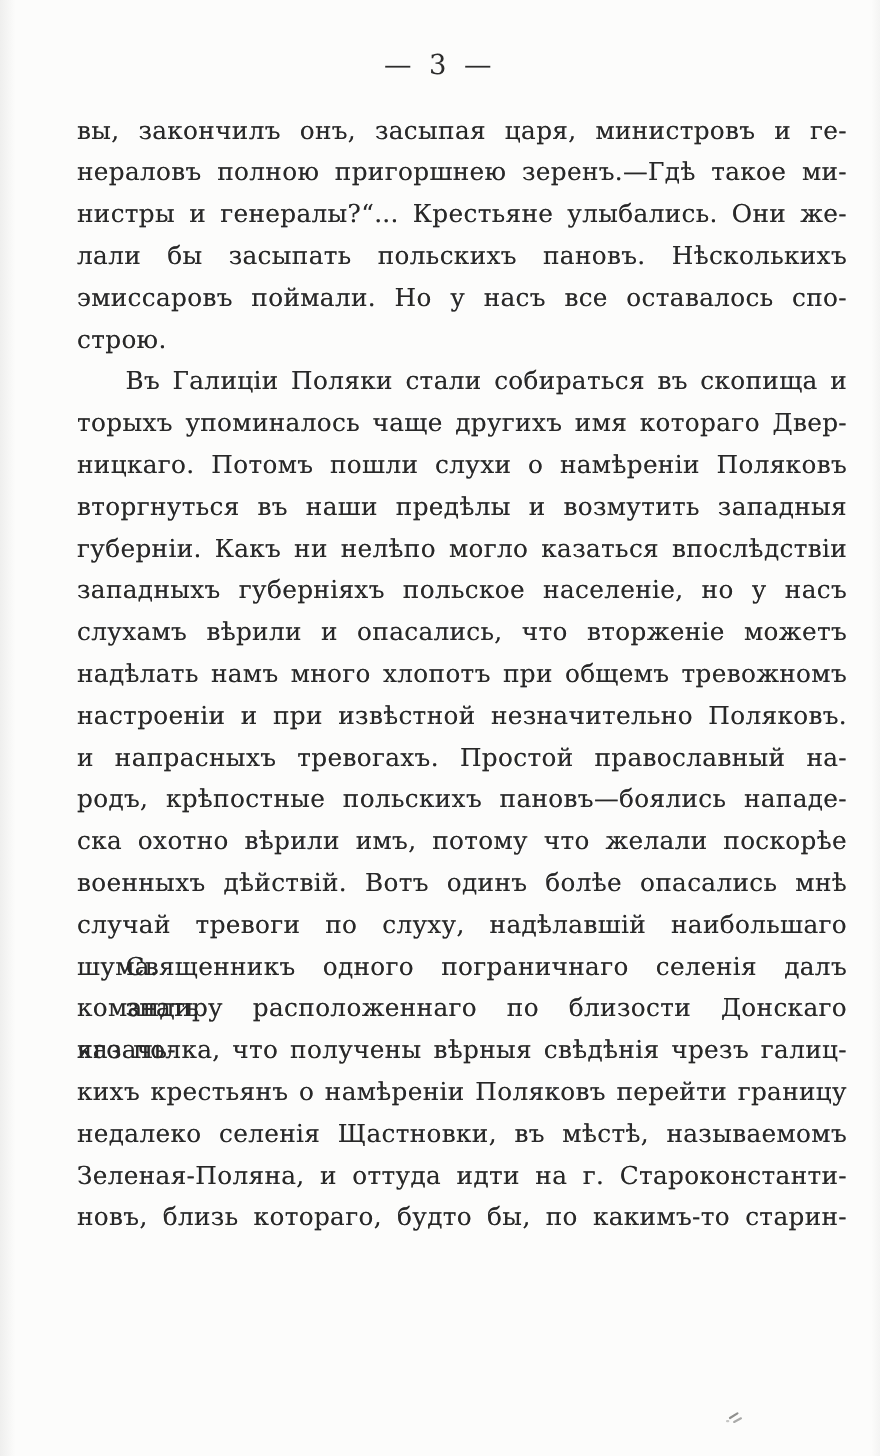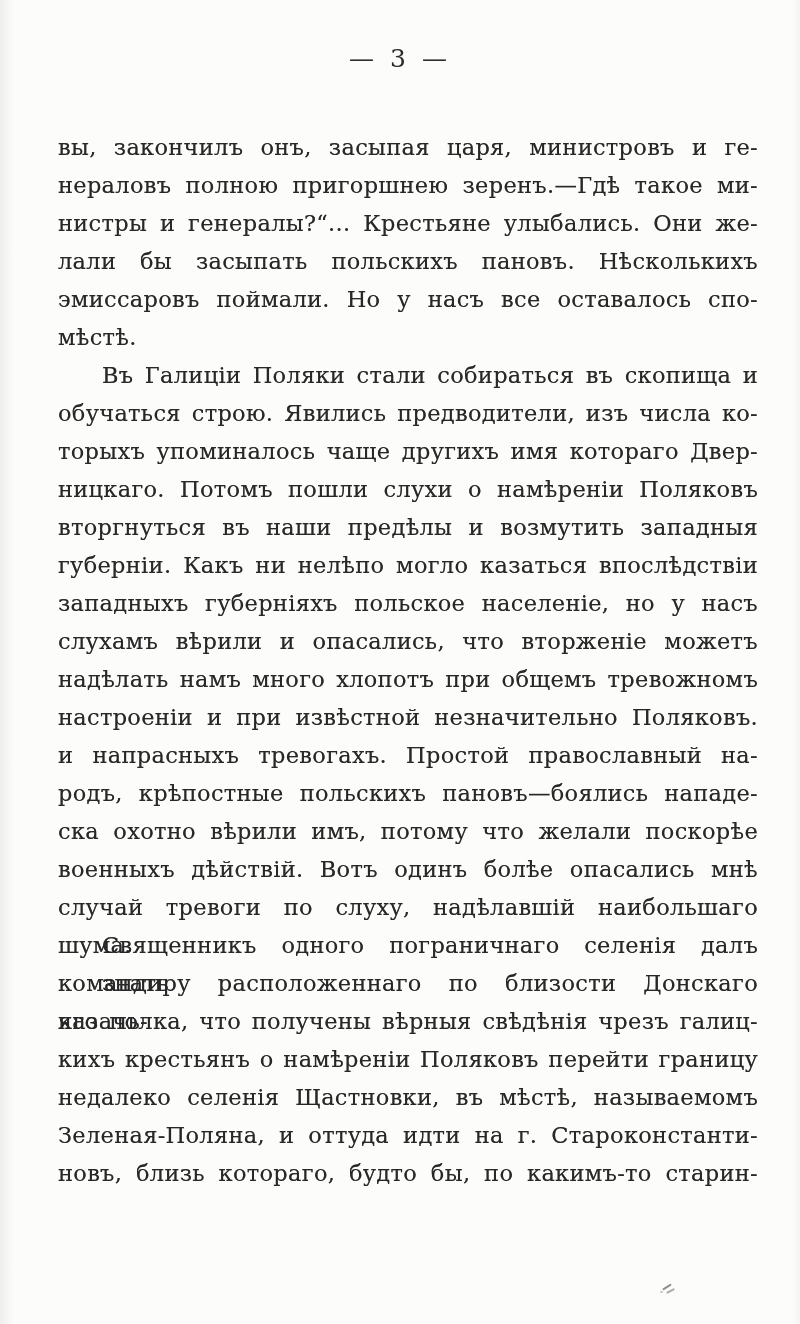--- a/index.html
+++ b/index.html
@@ -39,24 +39,23 @@
     top: 44px;
     left: 0;
     width: 100%;
     text-align: center;
     font-size: 25px;
     letter-spacing: 4px;
     color: #2c2c2c;
   }
   .text-block {
     position: absolute;
-    left: 58px;
+    left: 70px;
     top: 100px;
     width: 700px;
-    margin-top: 28px;
   }
   .paragraph {
     margin: 0;
     padding: 0;
   }
   .line {
     height: 38px;
     line-height: 38px;
     font-size: 22.5px;
     letter-spacing: 0.3px;
@@ -111,25 +110,24 @@
 <div class="page">
   <div class="page-number">— 3 —</div>
 
   <div class="text-block">
       <div class="paragraph">
         <div class="line stretch">вы, закончилъ онъ, засыпая царя, министровъ и ге-</div>
         <div class="line stretch">нераловъ полною пригоршнею зеренъ.—Гдѣ такое ми-</div>
         <div class="line stretch">нистры и генералы?“... Крестьяне улыбались. Они же-</div>
         <div class="line stretch">лали бы засыпать польскихъ пановъ. Нѣсколькихъ</div>
         <div class="line stretch">эмиссаровъ поймали. Но у насъ все оставалось спо-</div>
-        <div class="line">мѣстѣ.</div>
+        <div class="line">строю.</div>
       </div>
       <div class="paragraph">
         <div class="line stretch indent">Въ Галиціи Поляки стали собираться въ скопища и</div>
-        <div class="line stretch">обучаться строю. Явились предводители, изъ числа ко-</div>
         <div class="line stretch">торыхъ упоминалось чаще другихъ имя котораго Двер-</div>
         <div class="line stretch">ницкаго. Потомъ пошли слухи о намѣреніи Поляковъ</div>
         <div class="line stretch">вторгнуться въ наши предѣлы и возмутить западныя</div>
         <div class="line stretch">губерніи. Какъ ни нелѣпо могло казаться впослѣдствіи</div>
         <div class="line stretch">западныхъ губерніяхъ польское населеніе, но у насъ</div>
         <div class="line stretch">слухамъ вѣрили и опасались, что вторженіе можетъ</div>
         <div class="line stretch">надѣлать намъ много хлопотъ при общемъ тревожномъ</div>
         <div class="line stretch">настроеніи и при извѣстной незначительно Поляковъ.</div>
         <div class="line stretch">и напрасныхъ тревогахъ. Простой православный на-</div>
         <div class="line stretch">родъ, крѣпостные польскихъ пановъ—боялись нападе-</div>

